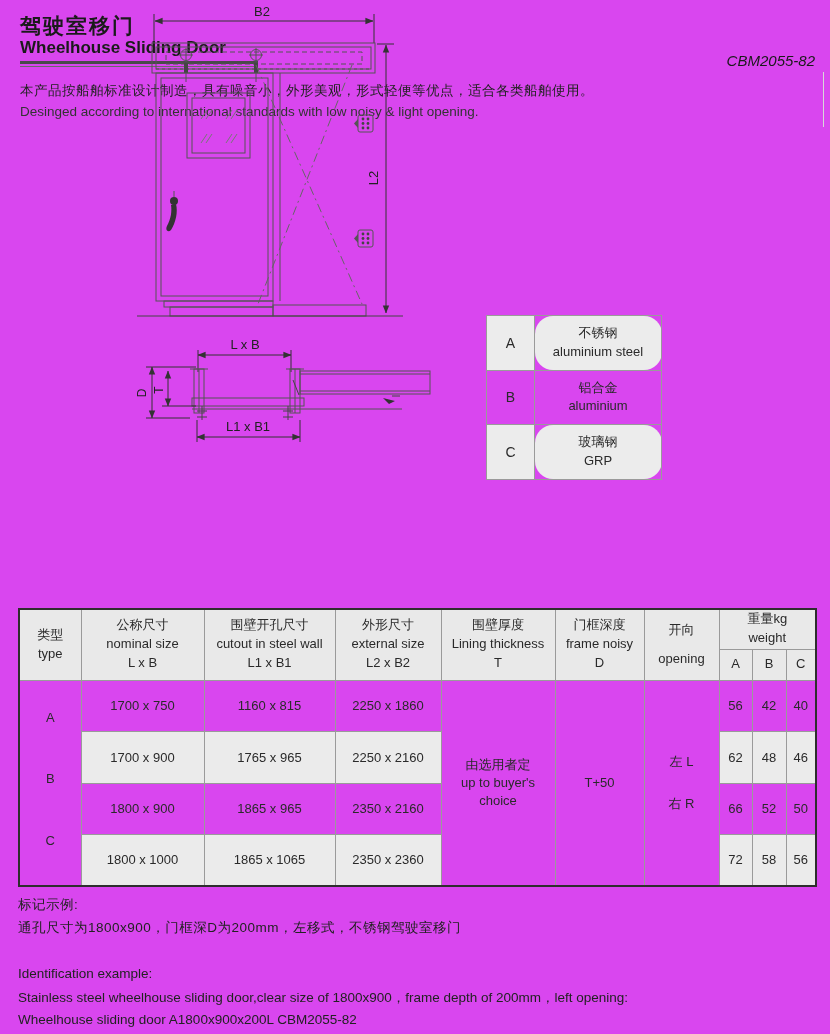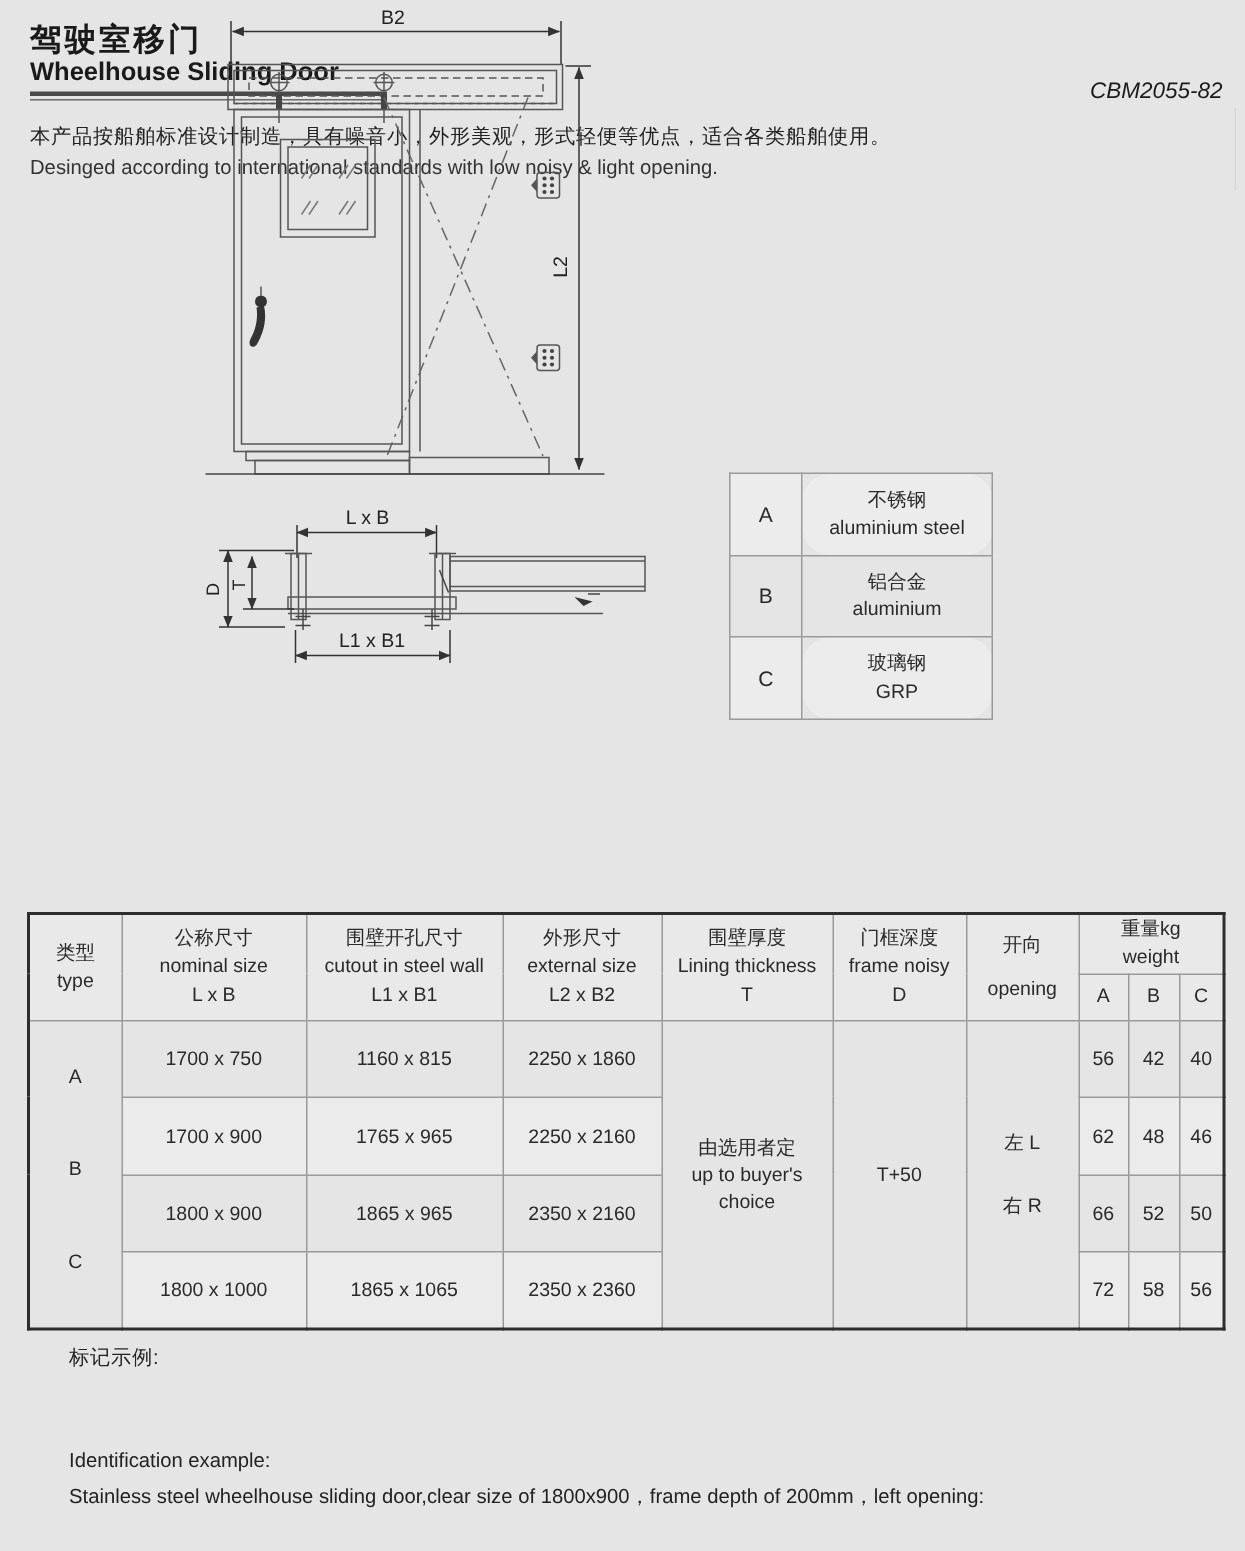--- a/index.html
+++ b/index.html
@@ -1,18 +1,18 @@
 <!DOCTYPE html>
 <html><head>
 <meta charset="utf-8">
 <style>
   * { margin:0; padding:0; box-sizing:border-box; }
   html,body { width:830px; height:1034px; background:#fff; font-family:"Liberation Sans","DejaVu Sans",sans-serif; color:#222; }
   .abs { position:absolute; }
-  #page { position:relative; width:830px; height:1034px; background:#e5e5e5; overflow:hidden; }
+  #page { position:relative; width:830px; height:1034px; background:#d946ef; overflow:hidden; }
 
   
   .title-zh { left:20px; top:12px; font-size:21px; font-weight:bold; letter-spacing:2px; color:#1a1a1a; }
   .title-en { left:20px; top:38px; font-size:17px; font-weight:bold; color:#1a1a1a; }
   .dbl-rule { left:20px; top:61px; width:238px; }
   .dbl-rule .r1 { height:2.5px; background:#4a4a4a; }
   .dbl-rule .r2 { height:1.5px; background:#6a6a6a; margin-top:2px; }
   .model { right:15px; top:52px; font-size:15px; color:#1a1a1a;font-style:italic; }
   .desc-zh { left:20px; top:82px; font-size:13.5px; color:#222; letter-spacing:0.5px; }
   .desc-en { left:20px; top:104px; font-size:13.5px; color:#333; }
@@ -30,21 +30,21 @@
   .spec-table { left:18px; top:608px; width:797px; border-collapse:collapse; table-layout:fixed; border:2px solid #2e2e2e; }
   .spec-table th, .spec-table td { border:1px solid #9a9a9a; text-align:center; vertical-align:middle; font-weight:normal; font-size:13px; color:#2a2a2a; padding:0; }
   .spec-table thead th { background:#e9e9e9; line-height:1.45; }
   .spec-table td.s { background:#ebebeb; }
   .type-cell { height:100%; display:flex; flex-direction:column; justify-content:space-around; align-items:center; padding:6px 0 14px 0; }
   .open-cell div { line-height:1.2; }
   .open-gap { height:26px; }
   .lin-cell div { line-height:1.35; }
 
   
-  .note { left:18px; font-size:13.5px; color:#222;margin-left:28px; }
+  .note { left:18px; font-size:13.5px; color:#222; }
   .note.zh { letter-spacing:0.5px; }
 
   
   #drawing { left:0; top:0; }
   text { font-family:"Liberation Sans","DejaVu Sans",sans-serif; }
 </style>
 </head>
 <body>
 
 <div id="page">
@@ -376,16 +376,18 @@
         <td class="s">1865 x 1065</td>
         <td class="s">2350 x 2360</td>
         <td class="s">72</td>
         <td class="s">58</td>
         <td class="s">56</td>
       </tr>
     </tbody>
   </table>
 
   <div class="abs note zh" style="top:896px">标记示例:</div>
+  <div class="abs note zh" style="top:919px">通孔尺寸为1800x900，门框深D为200mm，左移式，不锈钢驾驶室移门</div>
   <div class="abs note" style="top:966px">Identification example:</div>
   <div class="abs note" style="top:989px">Stainless steel wheelhouse sliding door,clear size of 1800x900，frame depth of 200mm，left opening:</div>
+  <div class="abs note" style="top:1012px">Wheelhouse sliding door A1800x900x200L CBM2055-82</div>
 
 </div>
 
 </body></html>

